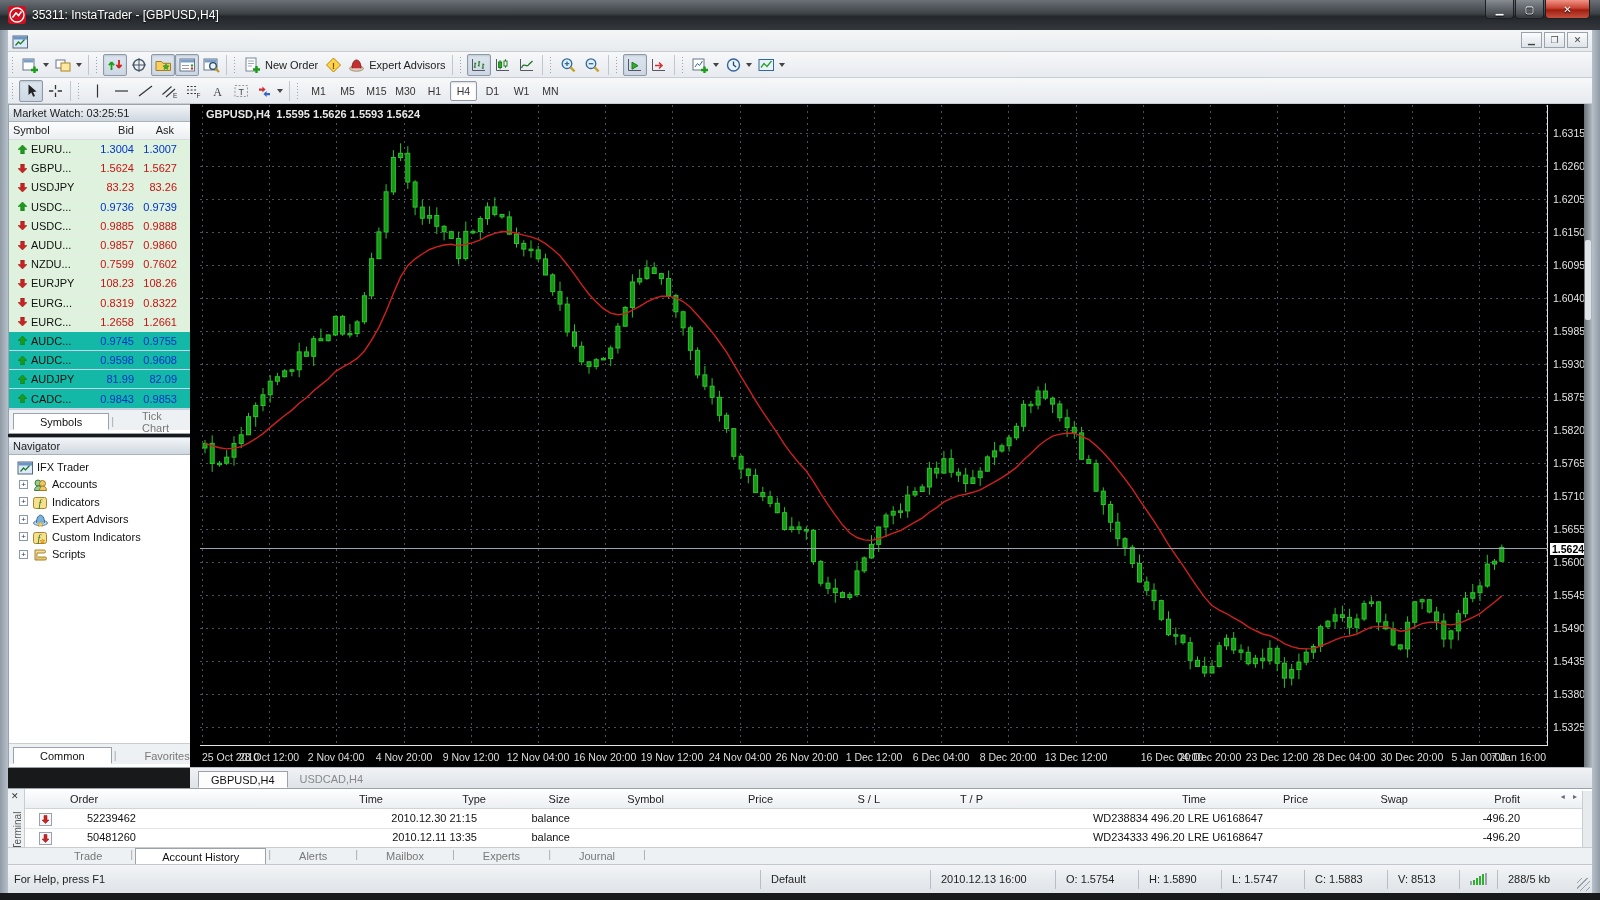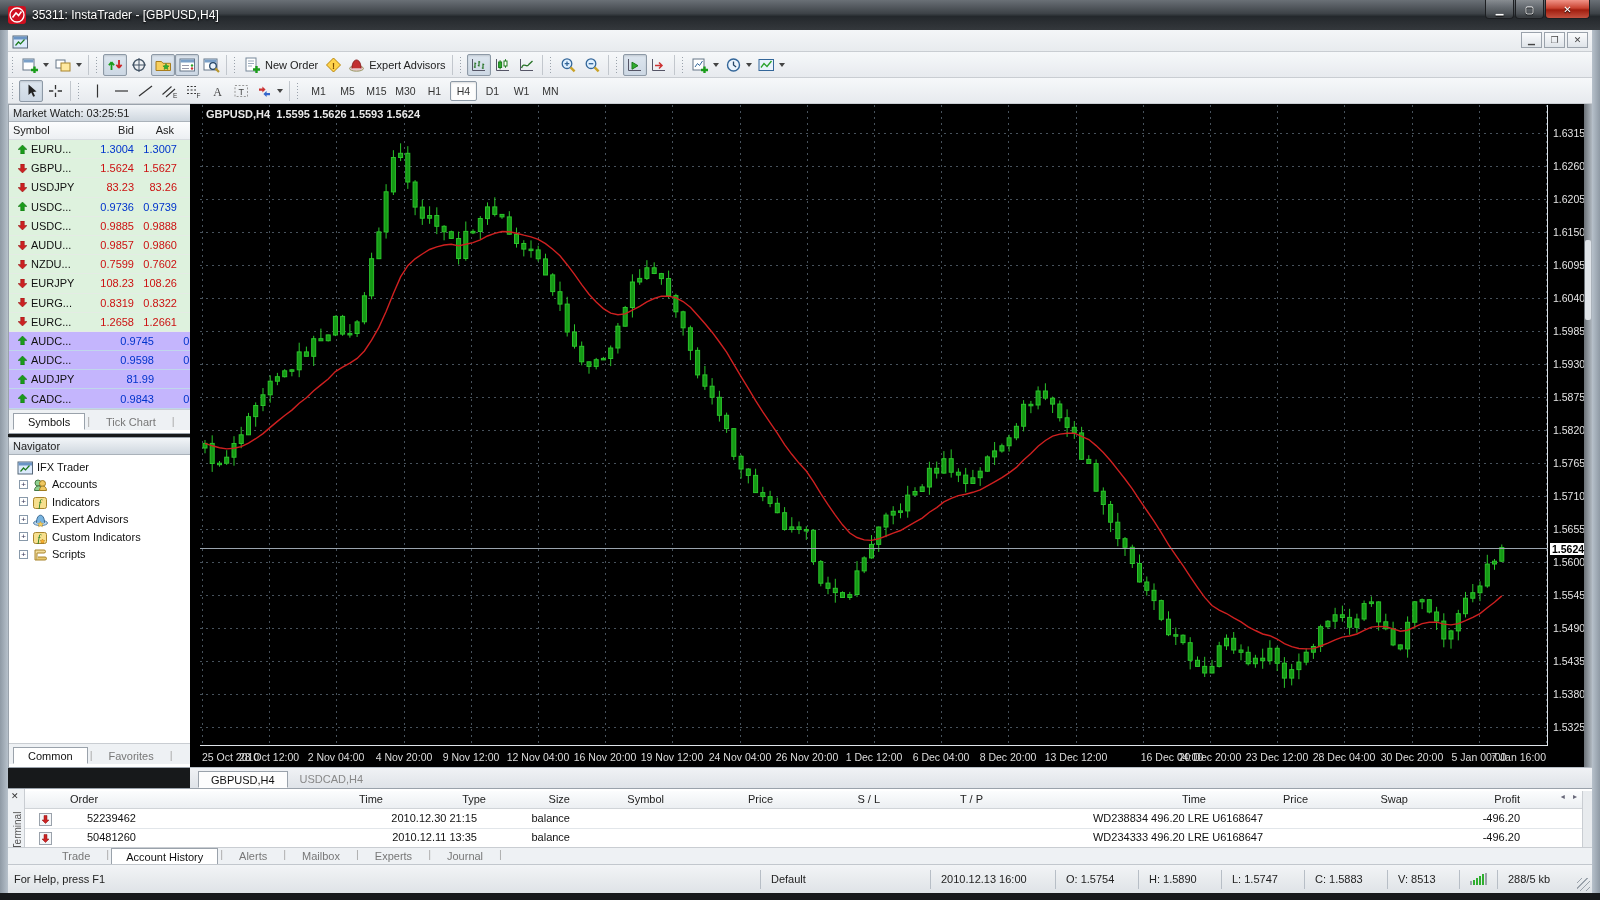--- a/index.html
+++ b/index.html
@@ -46,30 +46,30 @@
   
   .panel{position:absolute;left:8px;width:215px;background:#fff;border:1px solid #9aa2ab;}
   .panel-title{height:17px;background:linear-gradient(#f2f5f8,#cfd7df);border-bottom:1px solid #aab2ba;
     display:flex;align-items:center;padding:0 4px;color:#222;}
   .panel-title .x{margin-left:auto;font-size:10px;color:#333;width:12px;text-align:center;}
   .mw-head{display:flex;height:18px;border-bottom:1px solid #d8dce0;background:linear-gradient(#fcfdfe,#eceff2);color:#222;}
   .mw-head span{padding:2px 4px;}
   .mw-rows{position:relative;}
   .mw-row{display:flex;height:19.2px;align-items:center;border-bottom:1px solid #e4ece4;}
   .mw-row.green{background:#def2de;}
-  .mw-row.blue{background:#c4b5fd;border-bottom-color:#c0d6ec;gap:20px;}
+  .mw-row.blue{background:#14b8a6;border-bottom-color:#c0d6ec;}
   .mw-sym{width:86px;padding-left:9px;display:flex;align-items:center;color:#111;}
   .mw-bid,.mw-ask{width:43px;text-align:right;padding-right:4px;}
   .mw-row .up{color:#0033cc;} .mw-row .down{color:#cc1111;}
   .arr{width:9px;height:9px;margin-right:4px;flex:0 0 auto;}
   .mw-scroll{position:absolute;right:0;top:0;width:11px;height:100%;background:#e8ebee;border-left:1px solid #c9cdd2;}
   .mw-thumb{position:absolute;left:1px;top:12px;width:8px;height:38px;background:linear-gradient(90deg,#fdfdfd,#c7ced6);border:1px solid #98a1ab;}
   .sarr{position:absolute;left:1px;width:8px;height:9px;font-size:6px;color:#555;text-align:center;line-height:9px;}
   .panel-tabs{height:21px;background:#eef1f4;border-top:1px solid #c9cdd2;display:flex;align-items:flex-end;padding-left:4px;}
-  .ptab{height:17px;padding:2px 14px;color:#777;display:flex;align-items:center;}
+  .ptab{height:17px;padding:2px 26px;color:#777;display:flex;align-items:center;}
   .ptab.active{background:#fff;border:1px solid #9aa2ab;border-bottom:1px solid #fff;color:#111;}
   .ptab-sep{color:#aaa;margin:0 2px 3px 2px;}
   .nav-tree{padding:3px 0 0 4px;background:#fff;}
   .nav-row{display:flex;align-items:center;height:17.5px;color:#111;}
   .nav-exp{width:9px;height:9px;border:1px solid #8899aa;background:#fff;font-size:8px;line-height:7px;text-align:center;color:#335;margin:0 4px 0 6px;}
   .nav-ico{width:16px;height:14px;margin-right:4px;flex:0 0 auto;}
 
   
   #chartwin{position:absolute;left:190px;top:104px;width:1402px;height:684px;background:#000;}
   #plot{position:absolute;left:10px;top:1px;width:1348px;height:641px;background:#000;

